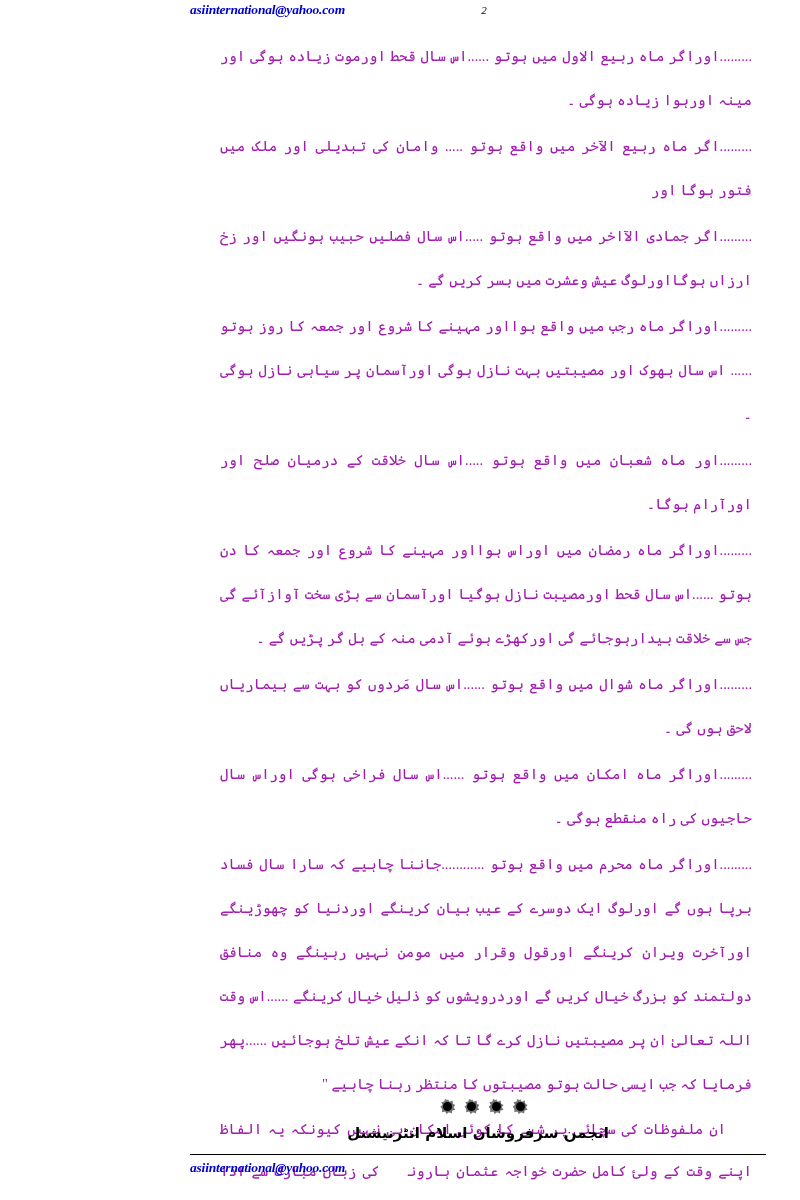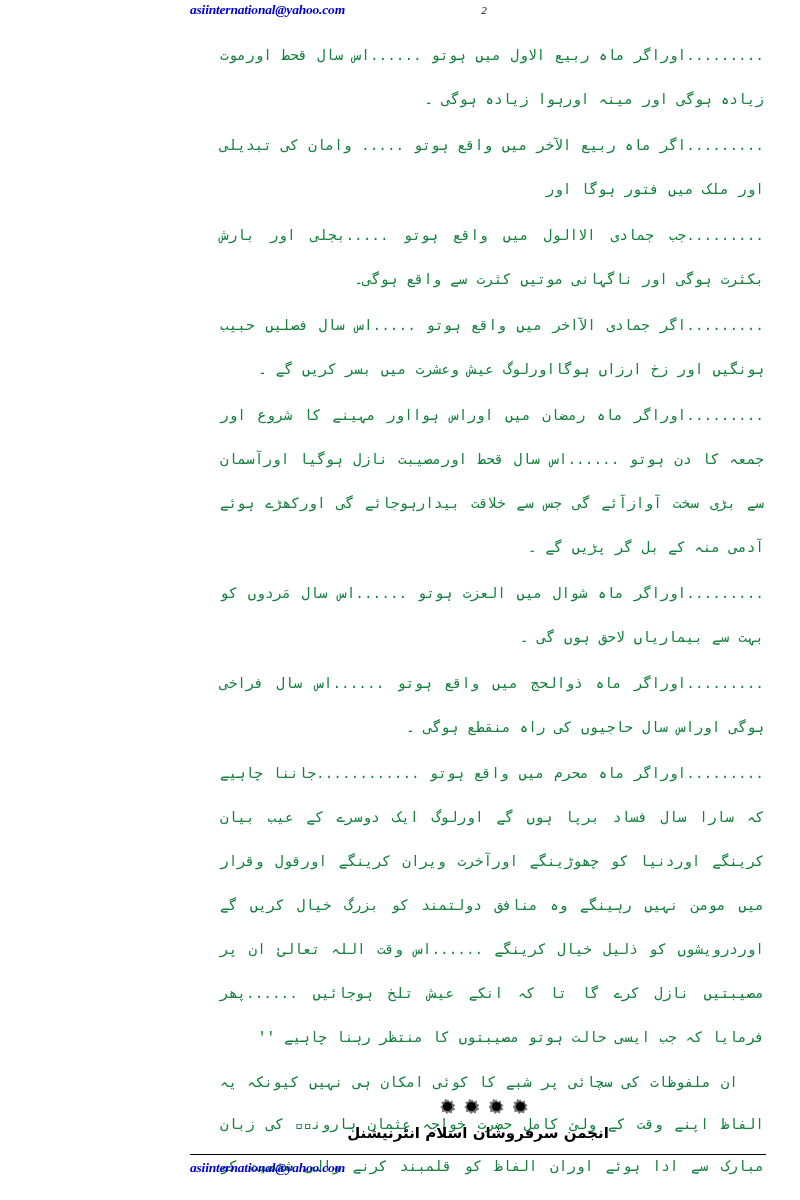--- a/index.html
+++ b/index.html
@@ -63,25 +63,25 @@
     position: absolute;
     top: 34px;
     right: 36px;
     left: 52px;
     direction: rtl;
     text-align: justify;
     text-align-last: right;
   }
 
   .para {
-    font-family: Liberation Mono, monospace;
+    font-family: Liberation Serif, serif;
     font-size: 14.4px;
     line-height: 44px;
-    color: #15803d;
-    margin: 0 0 2px 0;
+    color: #a21caf;
+    margin: 0 12px 2px 0;
     direction: rtl;
     unicode-bidi: isolate;
     text-align: justify;
     text-align-last: right;
     word-spacing: 0.5px;
   }
 
   
   .para.indented { text-indent: 26px; }
 
@@ -195,31 +195,32 @@
     <div class="header-email">asiinternational@yahoo.com</div>
     <div class="header-pagenum">2</div>
   </div>
 
   <div class="content">
 
     <p class="para">.........اوراگر ماہ ربیع الاول میں ہوتو ......اس سال قحط اورموت زیادہ ہوگی اور مینہ اورہوا زیادہ ہوگی ۔</p>
 
     <p class="para">.........اگر ماہ ربیع الآخر میں واقع ہوتو ..... وامان کی تبدیلی اور ملک میں فتور ہوگا اور</p>
 
-    <p class="para">.........جب جمادی الاالول میں واقع ہوتو .....بجلی اور بارش بکثرت ہوگی اور ناگہانی موتیں کثرت سے واقع ہوگی۔</p>
 
     <p class="para">.........اگر جمادی الآاخر میں واقع ہوتو .....اس سال فصلیں حبیب ہونگیں اور زخ ارزاں ہوگااورلوگ عیش وعشرت میں بسر کریں گے ۔</p>
 
-
+    <p class="para">.........اوراگر ماہ رجب میں واقع ہوااور مہینے کا شروع اور جمعہ کا روز ہوتو ...... اس سال بھوک اور مصیبتیں بہت نازل ہوگی اورآسمان پر سیاہی نازل ہوگی ۔</p>
+
+    <p class="para">.........اور ماہ شعبان میں واقع ہوتو .....اس سال خلاقت کے درمیان صلح اور اورآرام ہوگا۔</p>
 
     <p class="para">.........اوراگر ماہ رمضان میں اوراس ہوااور مہینے کا شروع اور جمعہ کا دن ہوتو ......اس سال قحط اورمصیبت نازل ہوگیا اورآسمان سے بڑی سخت آوازآئے گی جس سے خلاقت بیدارہوجائے گی اورکھڑے ہوئے آدمی منہ کے بل گر پڑیں گے ۔</p>
 
-    <p class="para">.........اوراگر ماہ شوال میں العزت ہوتو ......اس سال مَردوں کو بہت سے بیماریاں لاحق ہوں گی ۔</p>
-
-    <p class="para">.........اوراگر ماہ ذوالحج میں واقع ہوتو ......اس سال فراخی ہوگی اوراس سال حاجیوں کی راہ منقطع ہوگی ۔</p>
+    <p class="para">.........اوراگر ماہ شوال میں واقع ہوتو ......اس سال مَردوں کو بہت سے بیماریاں لاحق ہوں گی ۔</p>
+
+    <p class="para">.........اوراگر ماہ امکان میں واقع ہوتو ......اس سال فراخی ہوگی اوراس سال حاجیوں کی راہ منقطع ہوگی ۔</p>
 
     <p class="para">.........اوراگر ماہ محرم میں واقع ہوتو ............جاننا چاہیے کہ سارا سال فساد برپا ہوں گے اورلوگ ایک دوسرے کے عیب بیان کرینگے اوردنیا کو چھوڑینگے اورآخرت ویران کرینگے اورقول وقرار میں مومن نہیں رہینگے وہ منافق دولتمند کو بزرگ خیال کریں گے اوردرویشوں کو ذلیل خیال کرینگے ......اس وقت اللہ تعالیٰ ان پر مصیبتیں نازل کرے گا تا کہ انکے عیش تلخ ہوجائیں ......پھر فرمایا کہ جب ایسی حالت ہوتو مصیبتوں کا منتظر رہنا چاہیے ''</p>
 
     <p class="para indented tight">ان ملفوظات کی سچائی پر شبے کا کوئی امکان ہی نہیں کیونکہ یہ الفاظ اپنے وقت کے ولئ کامل حضرت خواجہ عثمان ہارونیؒ کی زبان مبارک سے ادا ہوئے اوران الفاظ کو قلمبند کرنے والی شخصیت کو دنیا سلطان الہند خواجہ غریب نواز چشتی اجمیریؒ کے طور پر جانتی ہے۔لہٰذا میں اندیشہ ہے کہ یہ سال امن وامان کے حوالے سے کچھ زیادہ اچھا نہ ہو۔خلوصِ دل سے کی گئی دعا اللہ رب العزت قبول فرماتا ہے اورخلوص سے مانگی گئی دعا تقدیر پر بدل دیتی ہے ۔</p>
 
 
   </div>
 
   <div class="ornaments">
     <span class="star"></span>

